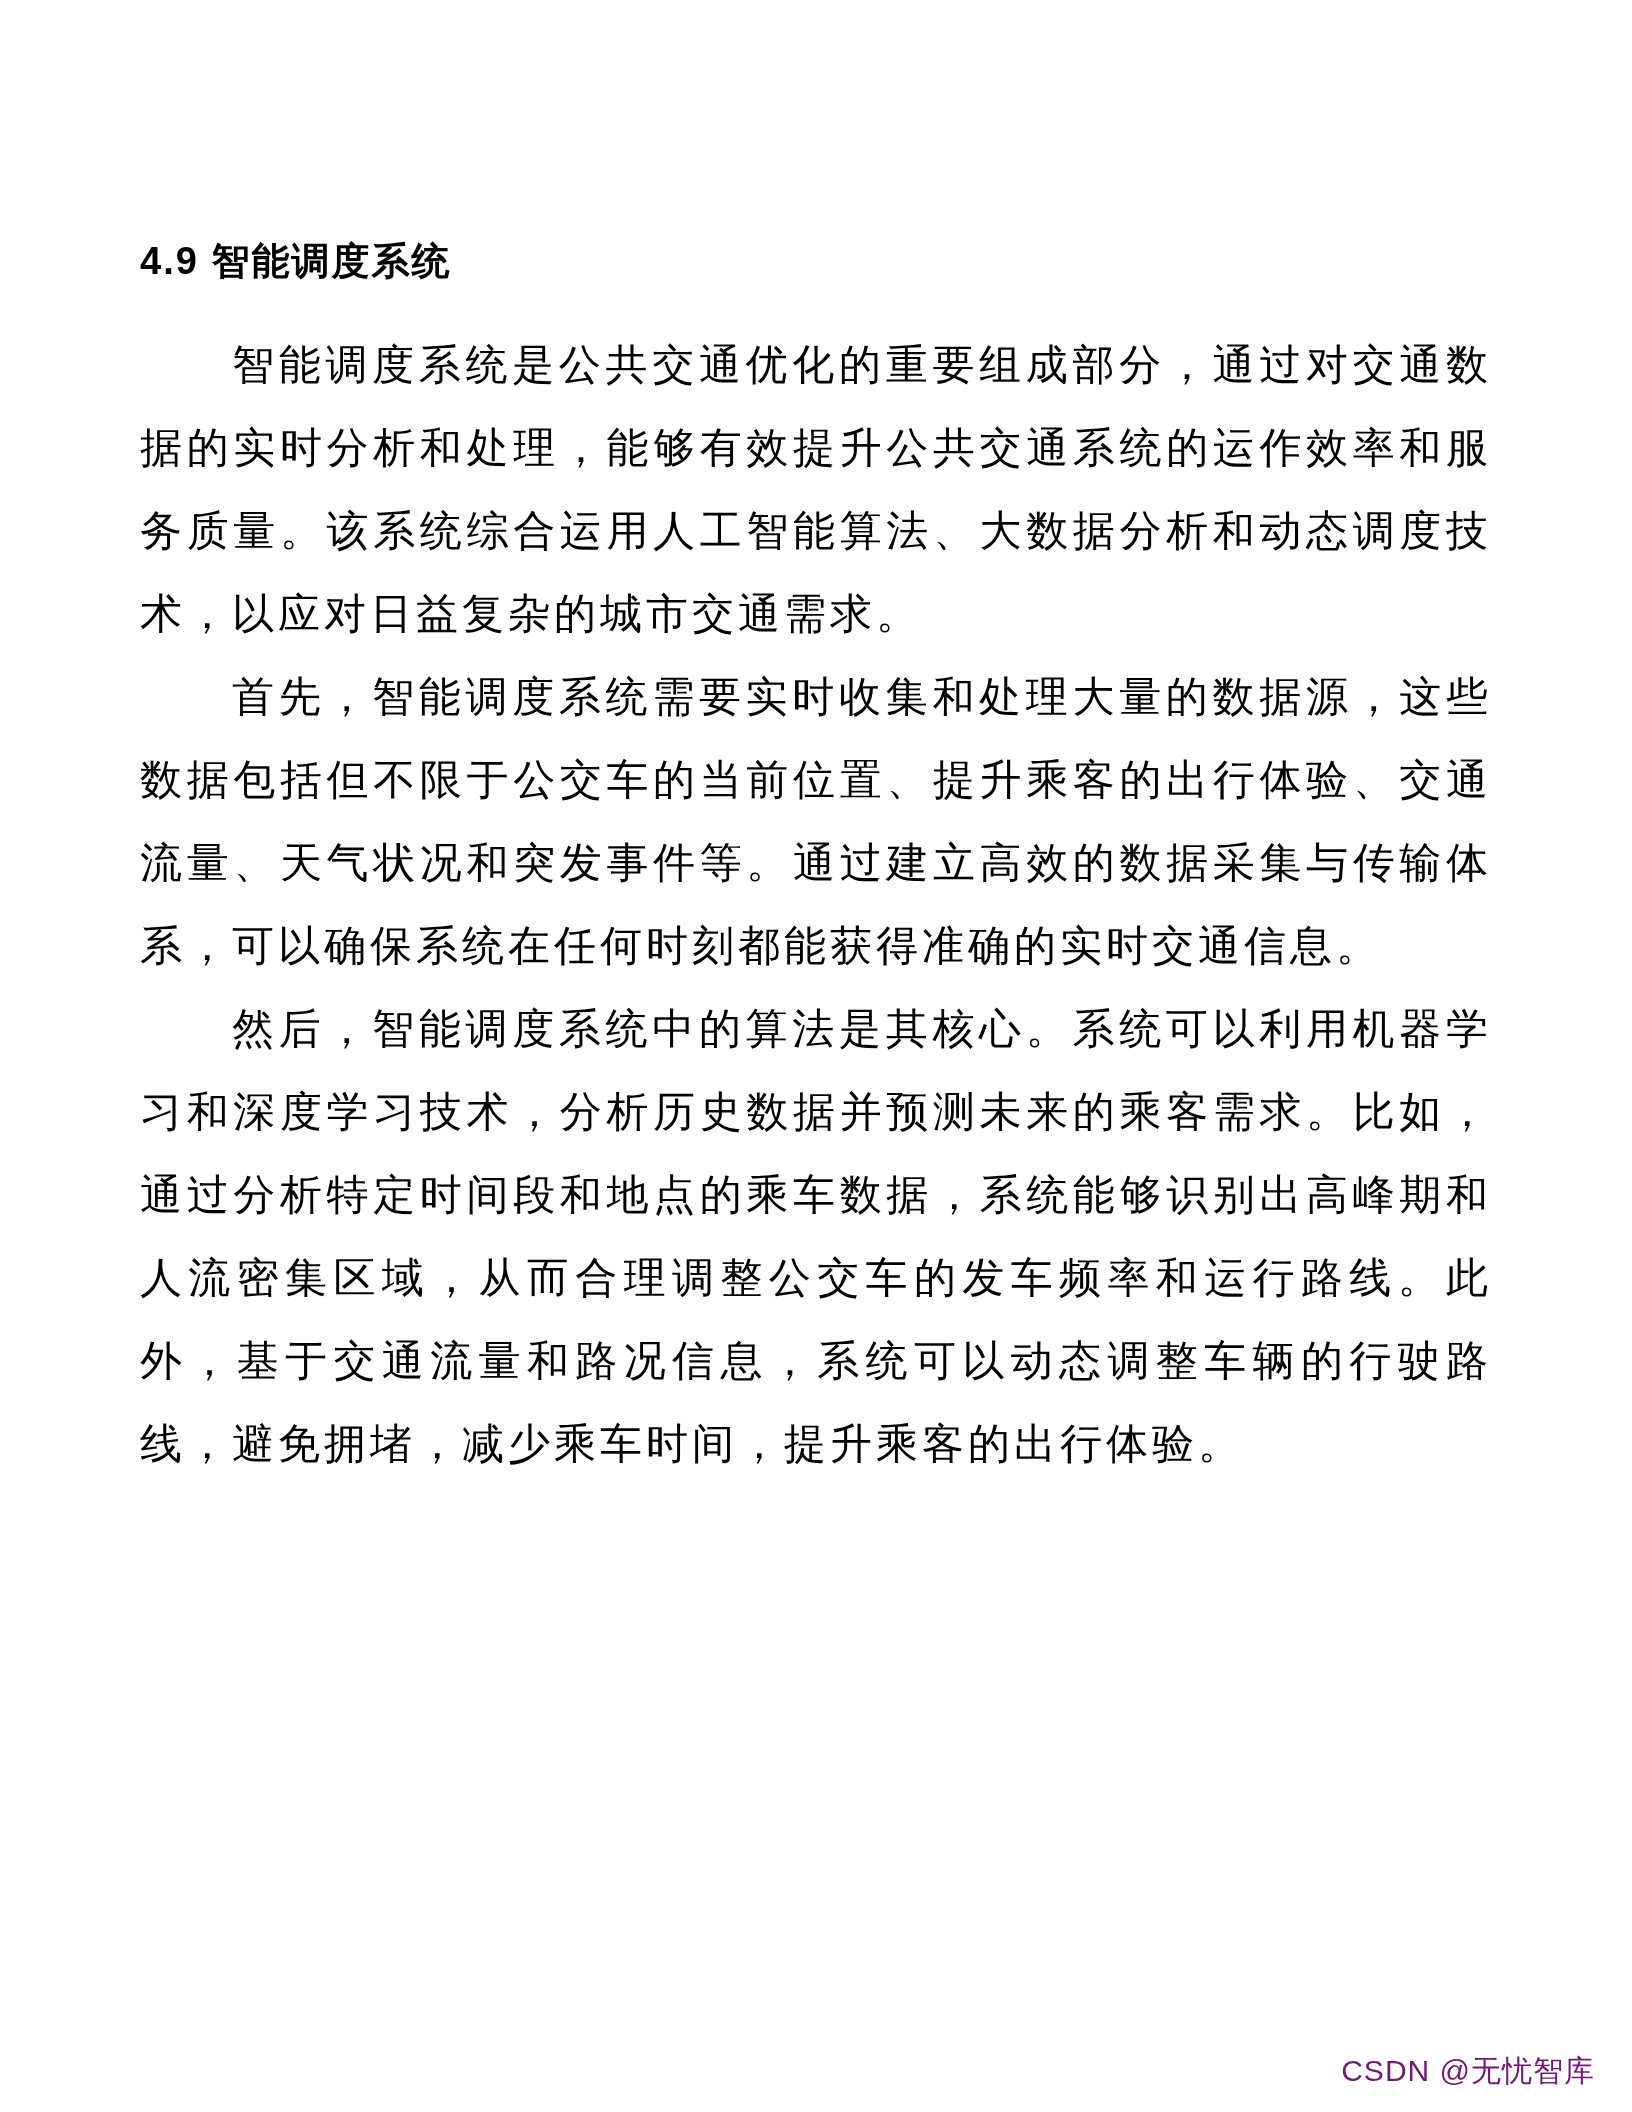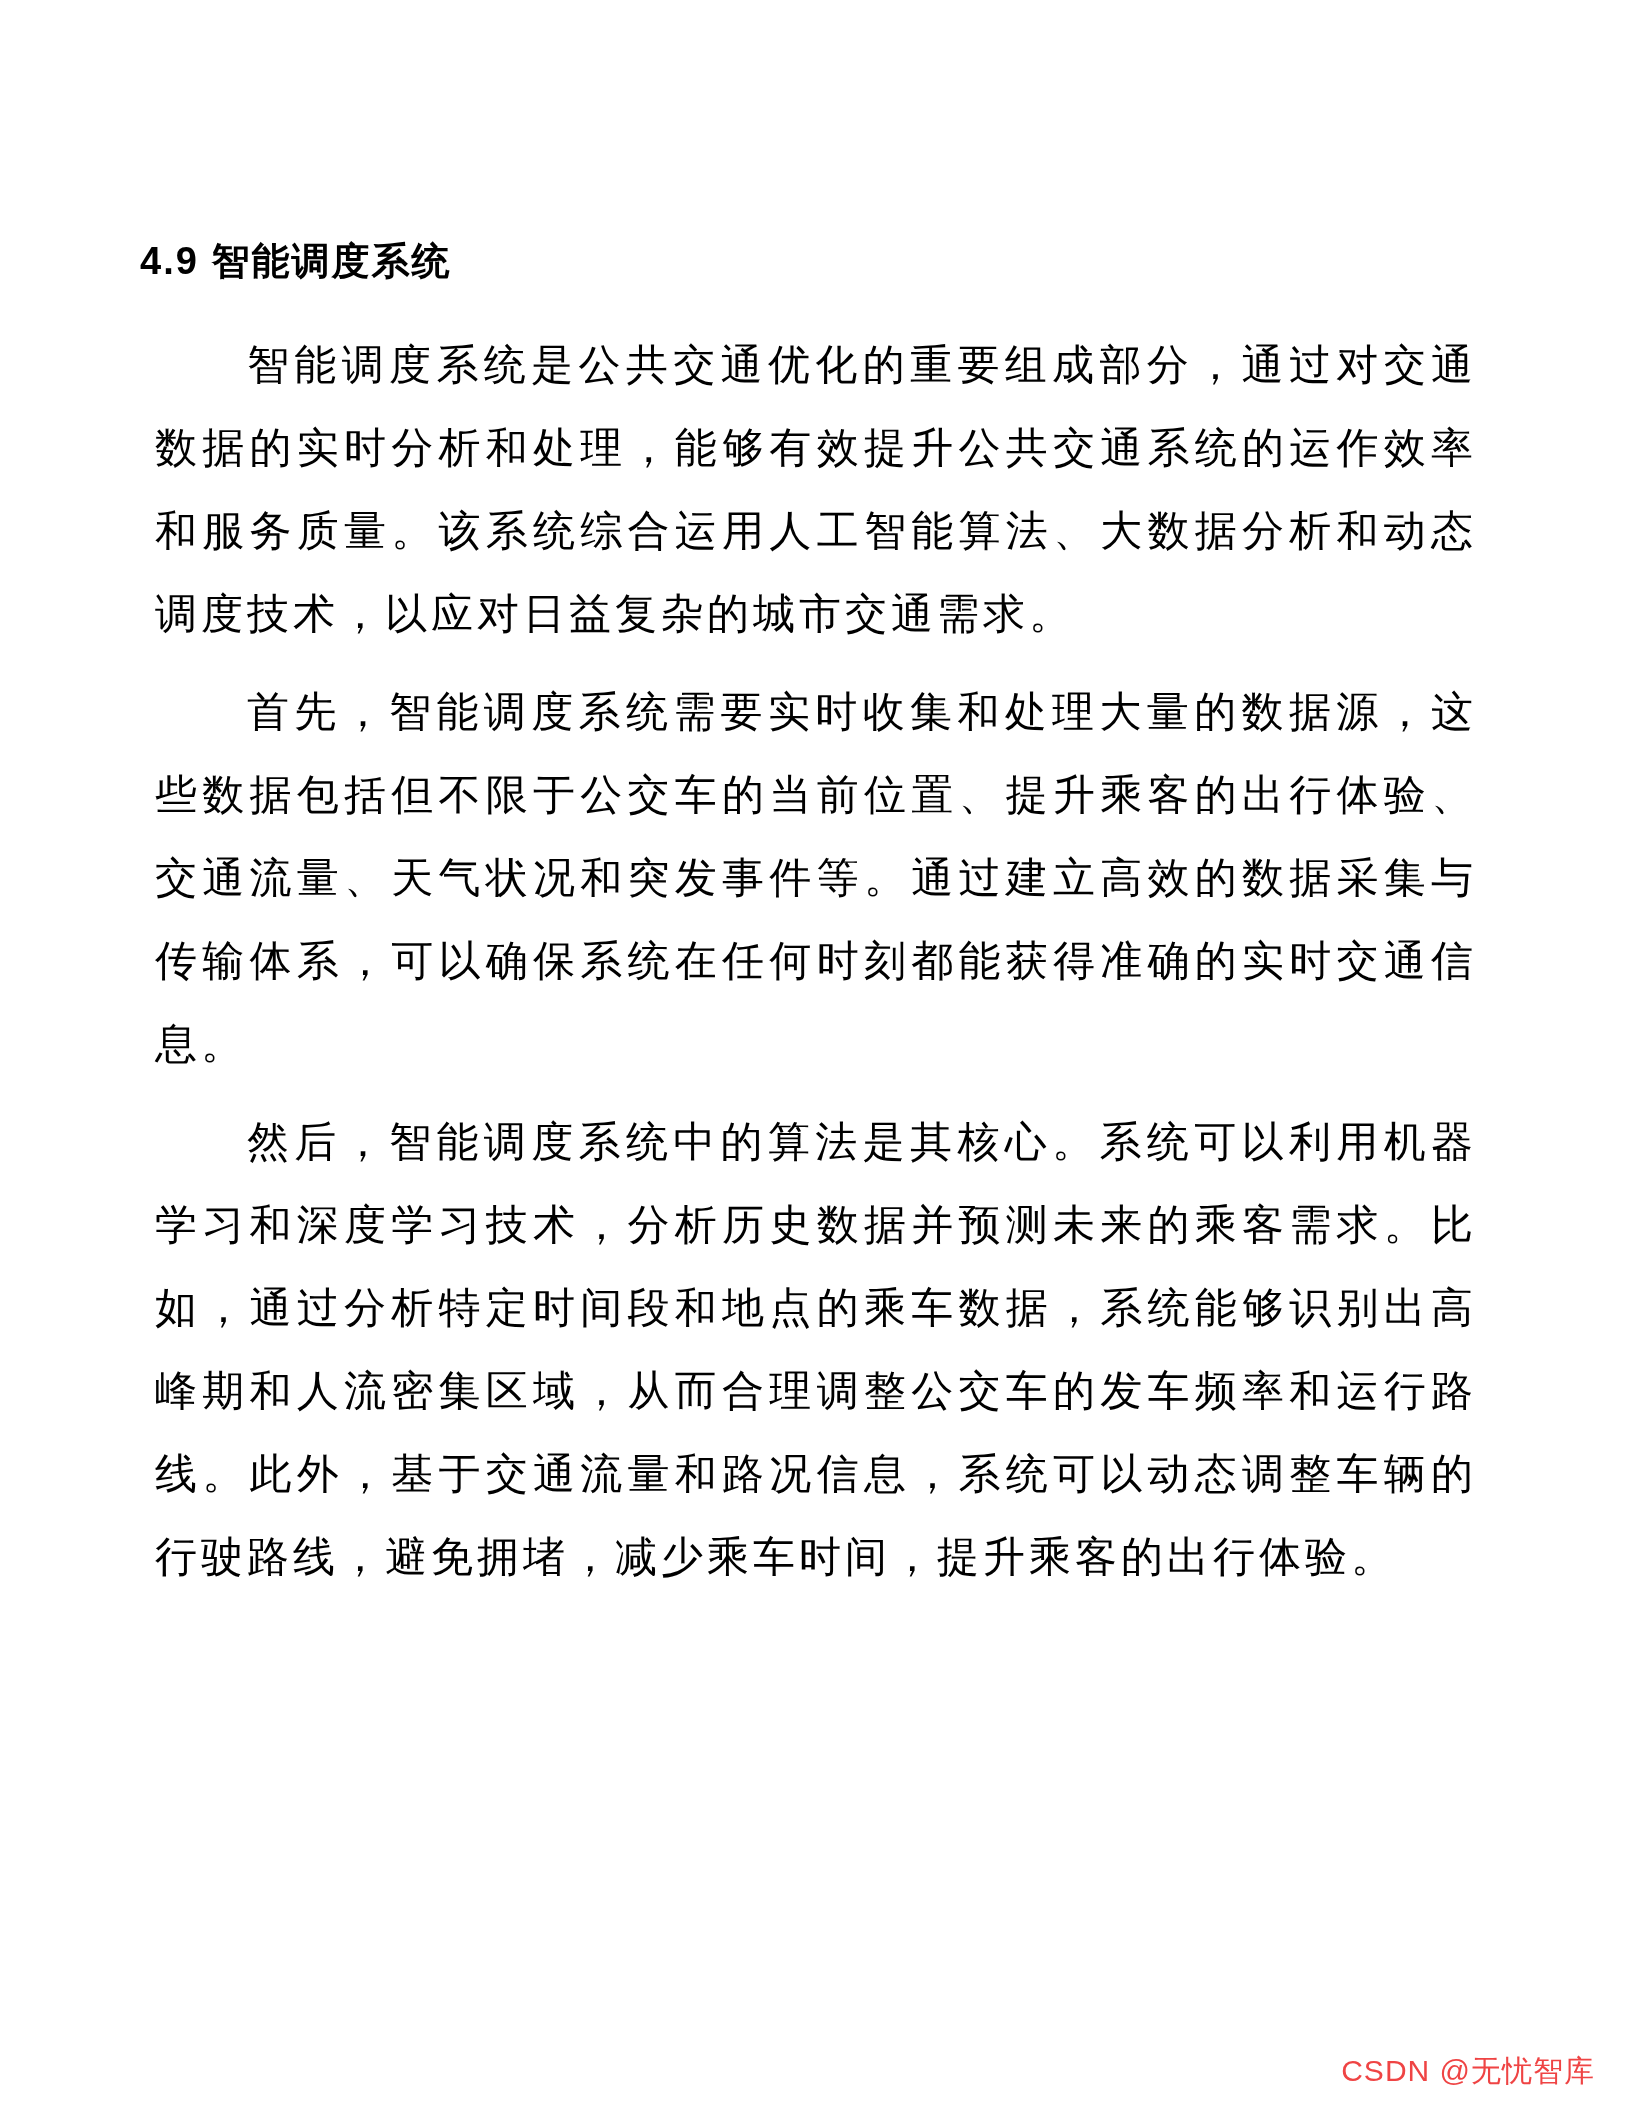--- a/index.html
+++ b/index.html
@@ -25,38 +25,38 @@
   .heading {
     font-family: "Liberation Sans", "DejaVu Sans", sans-serif;
     font-size: 38px;
     font-weight: bold;
     line-height: 46px;
     letter-spacing: 2px;
     margin: 0 0 40px 0;
     color: #000000;
   }
   .body-text p {
-    margin: 15px;
+    margin: 0;
     font-size: 42px;
     line-height: 83px;
     letter-spacing: 4px;
     text-align: justify;
     text-indent: 92px;
     word-break: normal;
     line-break: strict;
     color: #000000;
   }
   .watermark {
     position: absolute;
     right: 37px;
     bottom: 20px;
     font-family: "Liberation Sans", "DejaVu Sans", sans-serif;
     font-size: 30px;
     letter-spacing: 1px;
-    color: #ef4444;
+    color: #701a75;
     white-space: nowrap;
   }
 </style>
 </head>
 <body>
 
 <div class="page">
   <div class="content">
     <h1 class="heading">4.9 智能调度系统</h1>
     <div class="body-text">

